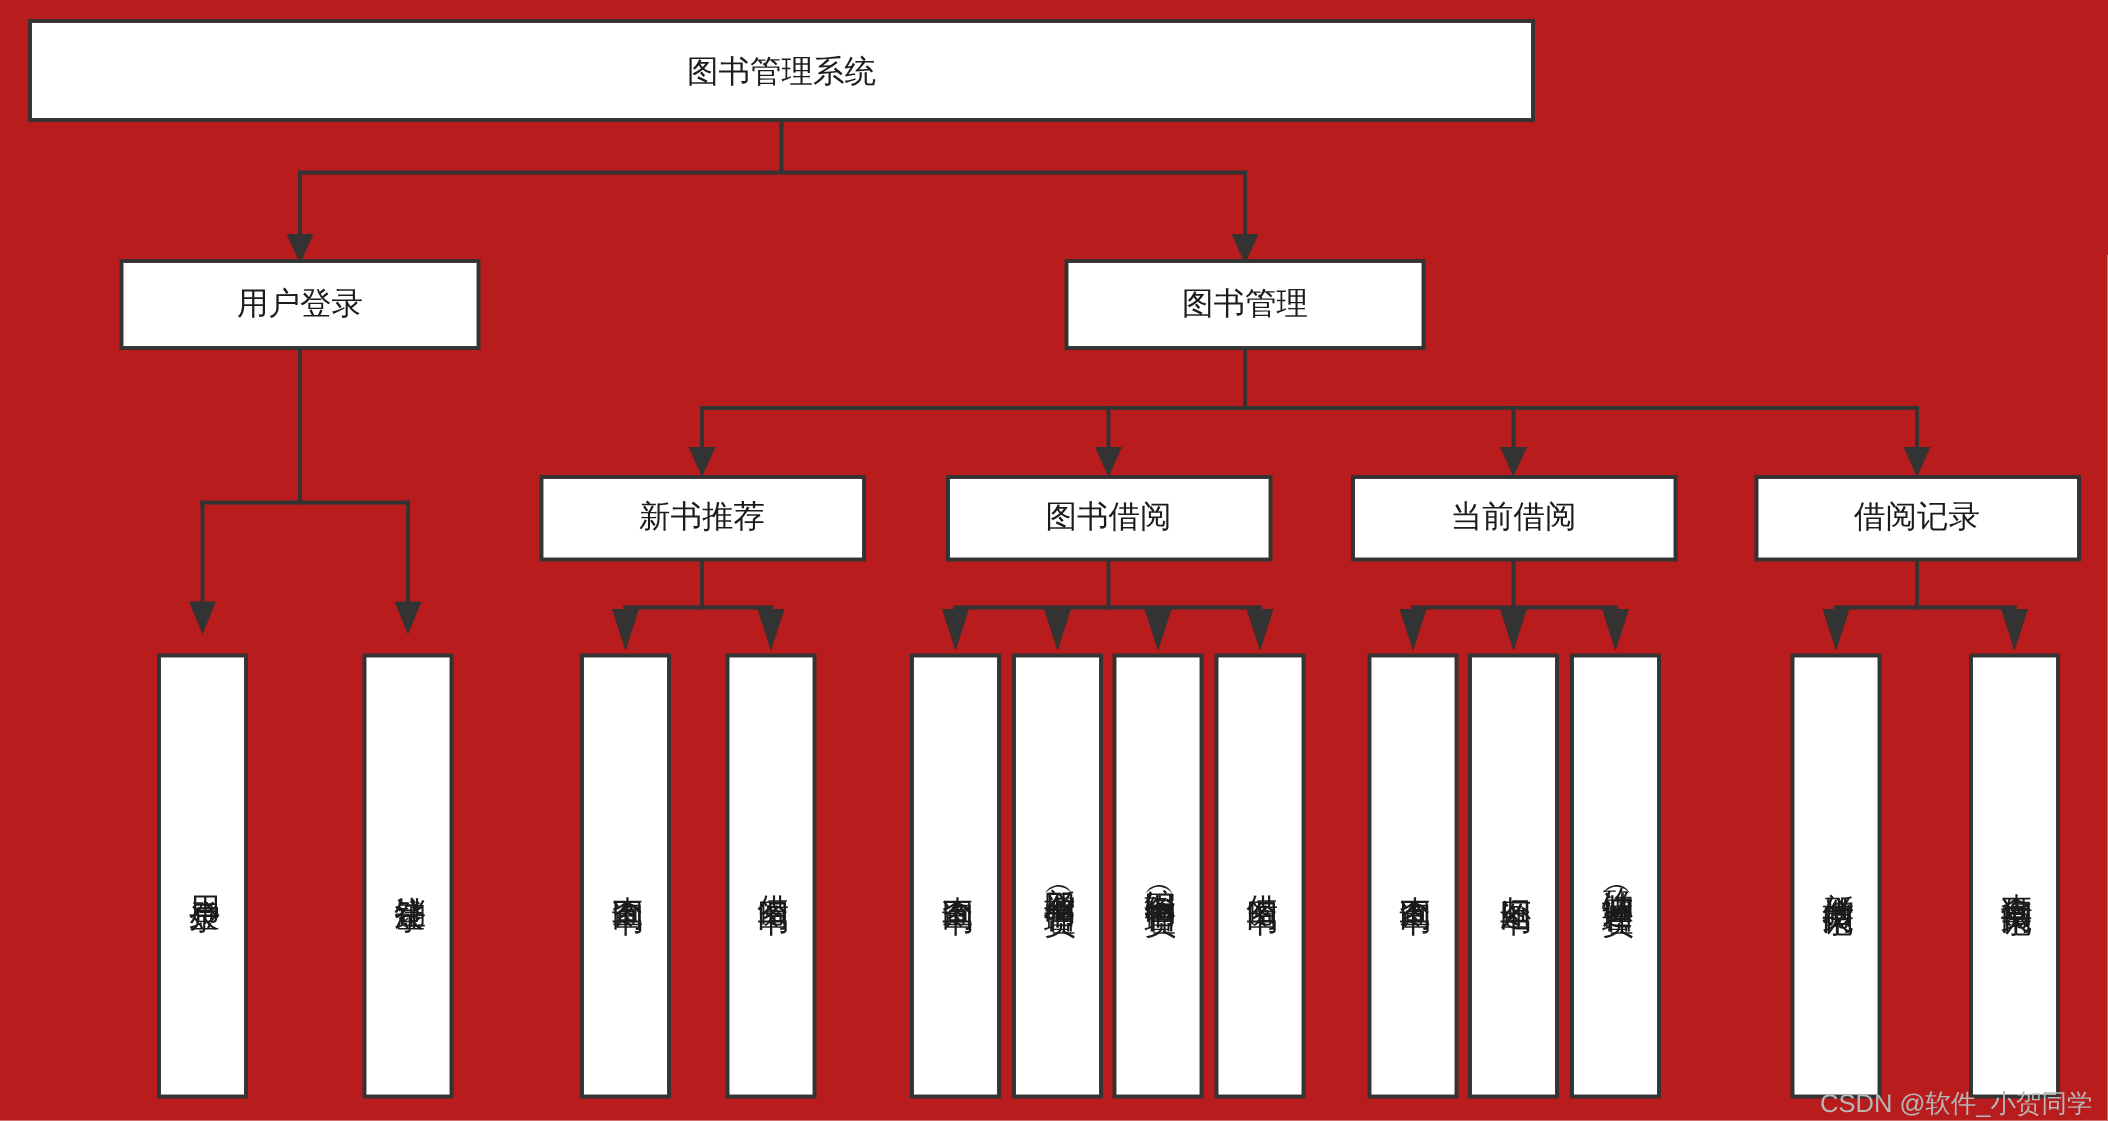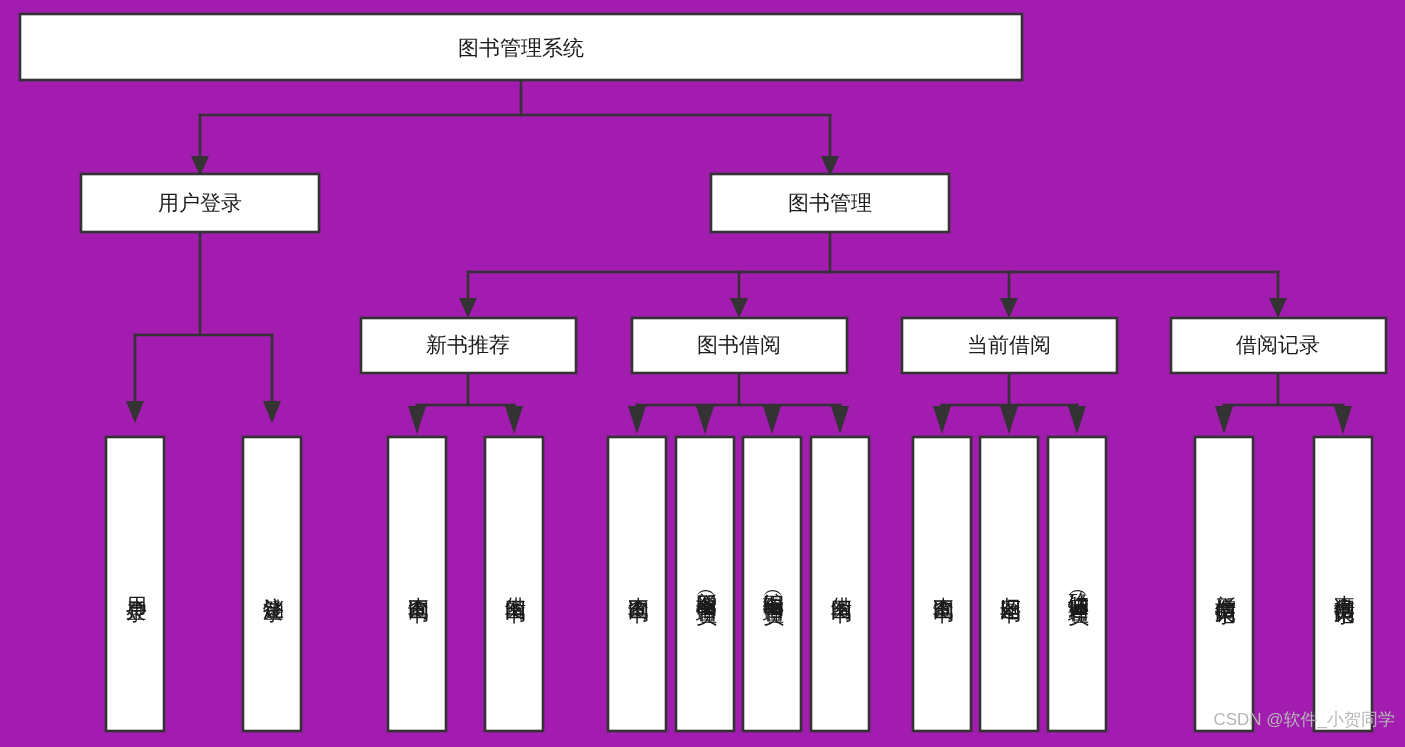--- a/index.html
+++ b/index.html
@@ -10,21 +10,21 @@
   body {
     width: 1405px;
     height: 747px;
     font-family: "Liberation Sans", "DejaVu Sans", sans-serif;
     overflow: hidden;
   }
   #diagram-root {
     position: relative;
     width: 1405px;
     height: 747px;
-    background: #a21caf;
+    background: #b91c1c;
   }
   svg#flow {
     position: absolute;
     left: 0;
     top: 0;
     width: 1405px;
     height: 747px;
   }
   .node-rect {
     fill: #ffffff;
@@ -54,21 +54,21 @@
     fill: #1b1b1b;
     writing-mode: vertical-rl;
     text-orientation: upright;
     letter-spacing: 2px;
     dominant-baseline: middle;
     text-anchor: middle;
   }
   .watermark {
     position: absolute;
     right: 10px;
-    bottom: 16px;
+    bottom: 0;
     font-family: "Liberation Sans", "DejaVu Sans", sans-serif;
     font-size: 17px;
     color: #b6b6b6;
     white-space: nowrap;
     user-select: none;
   }
 </style>
 </head>
 <body>
 

